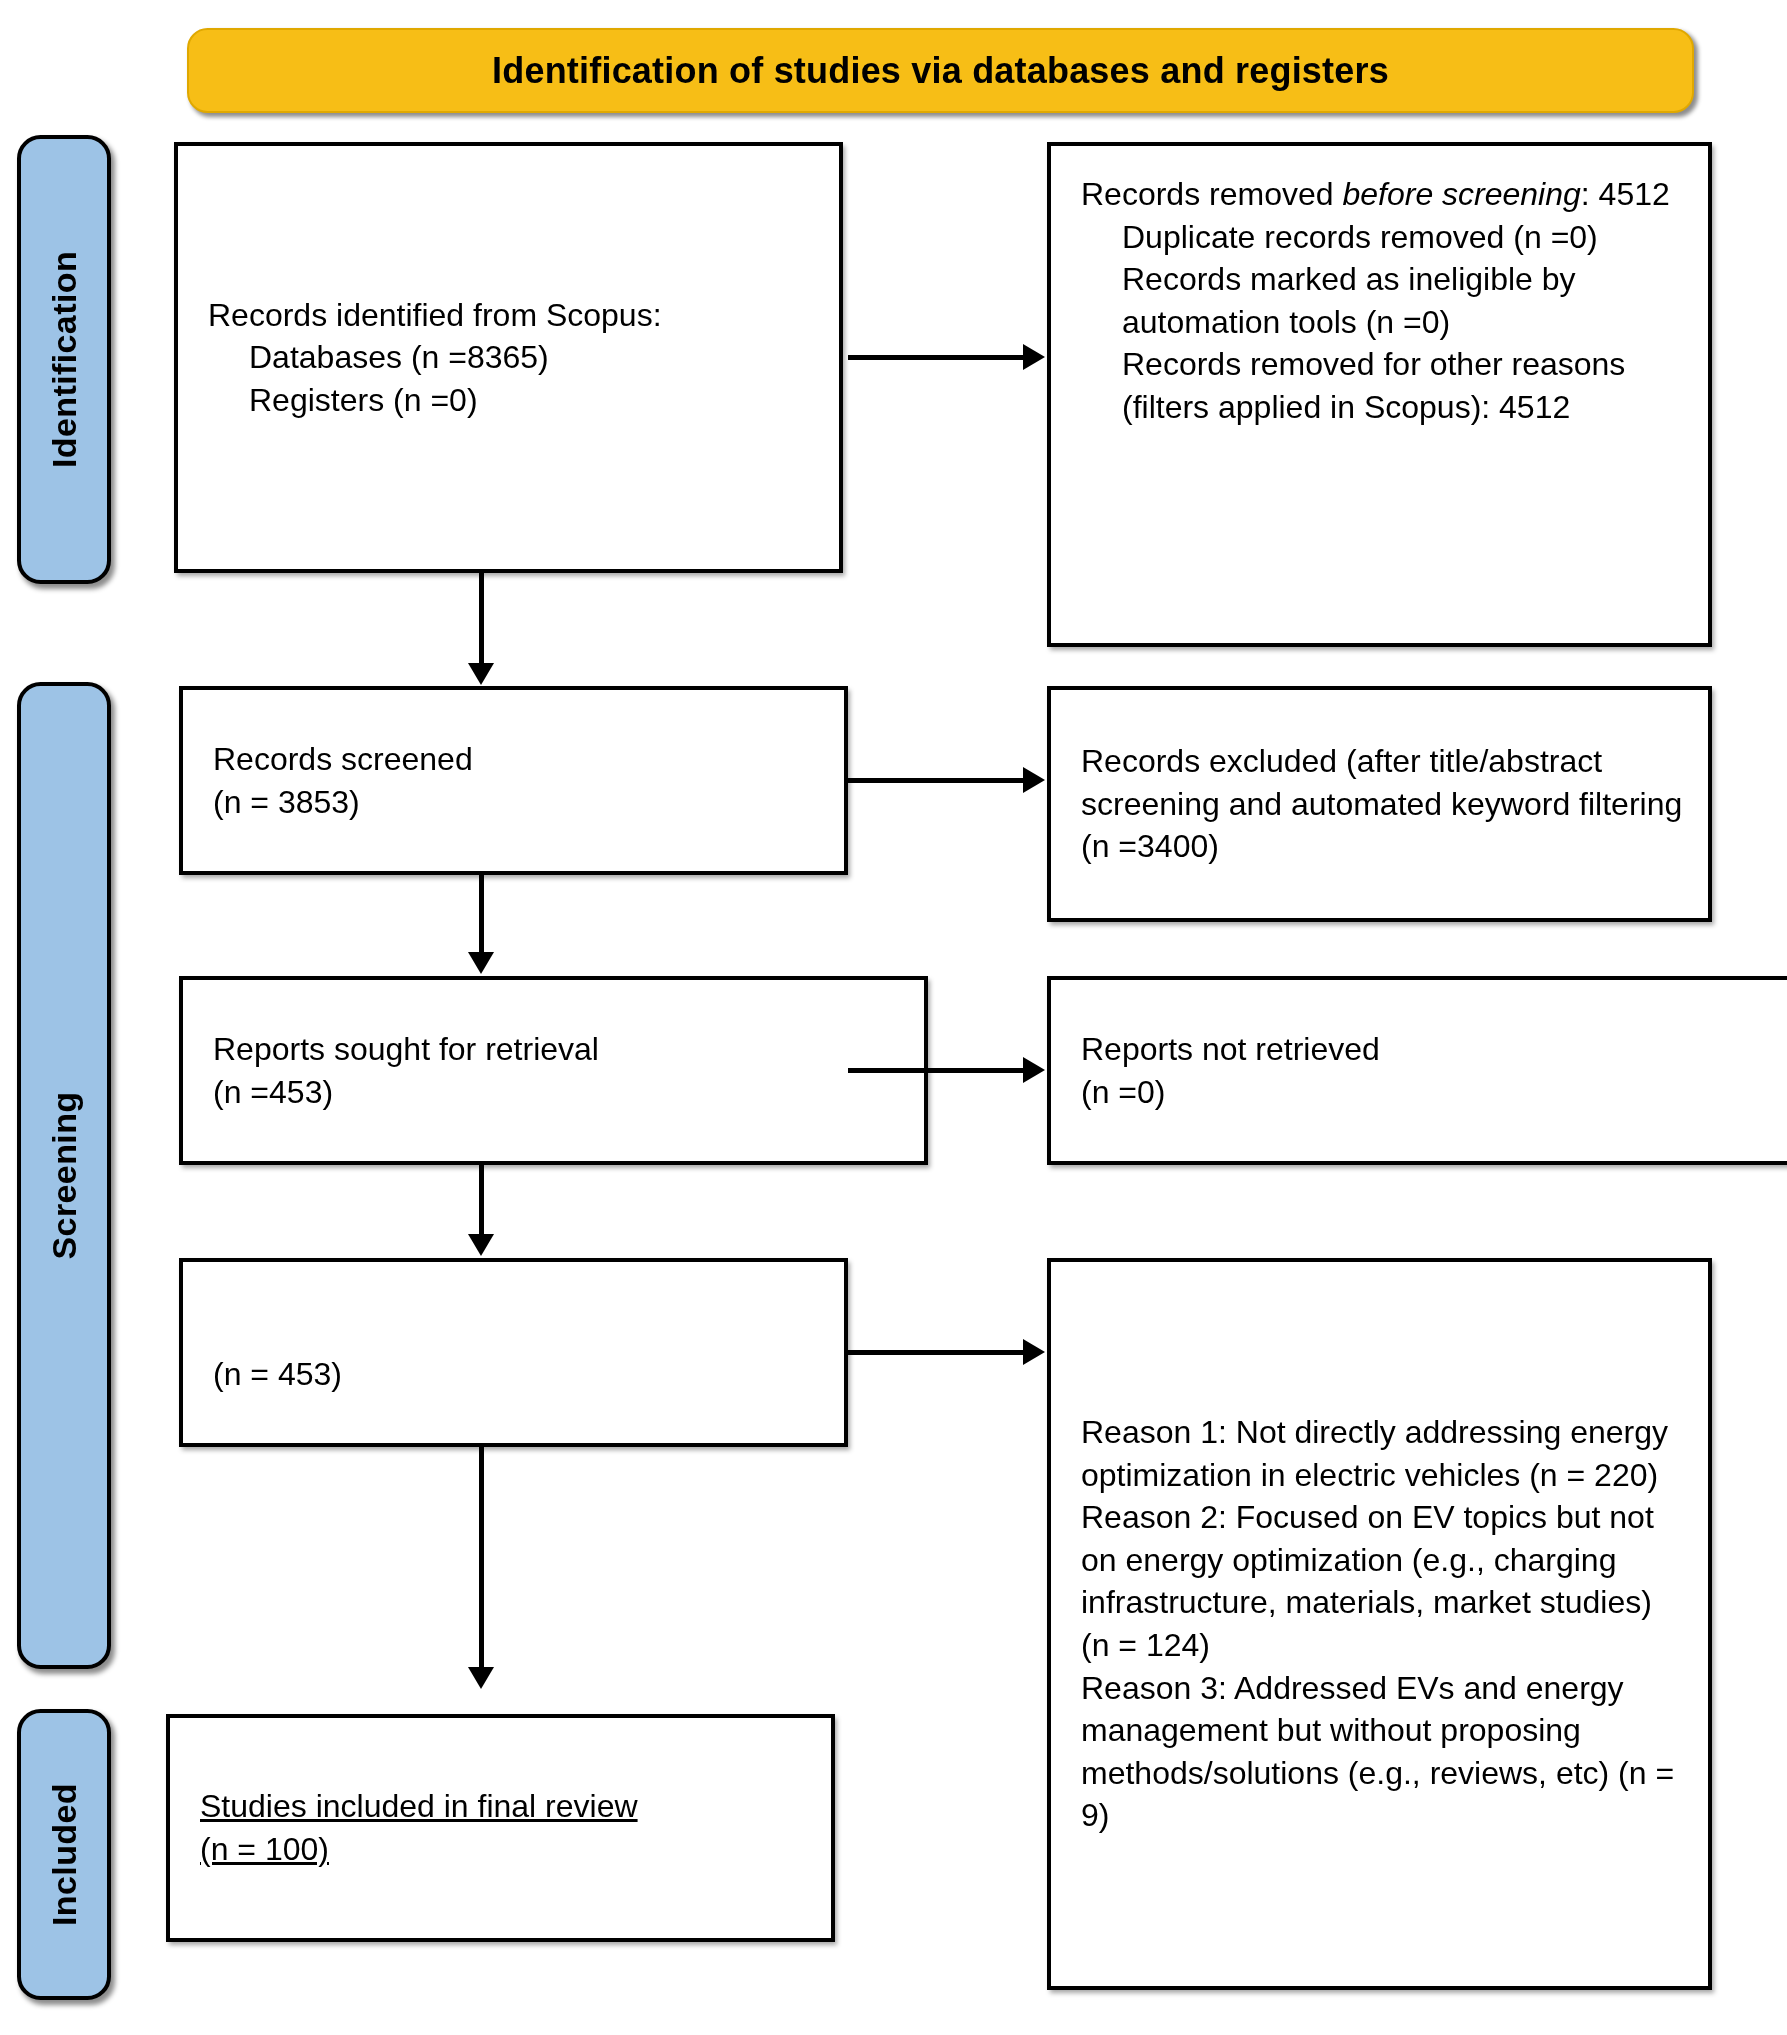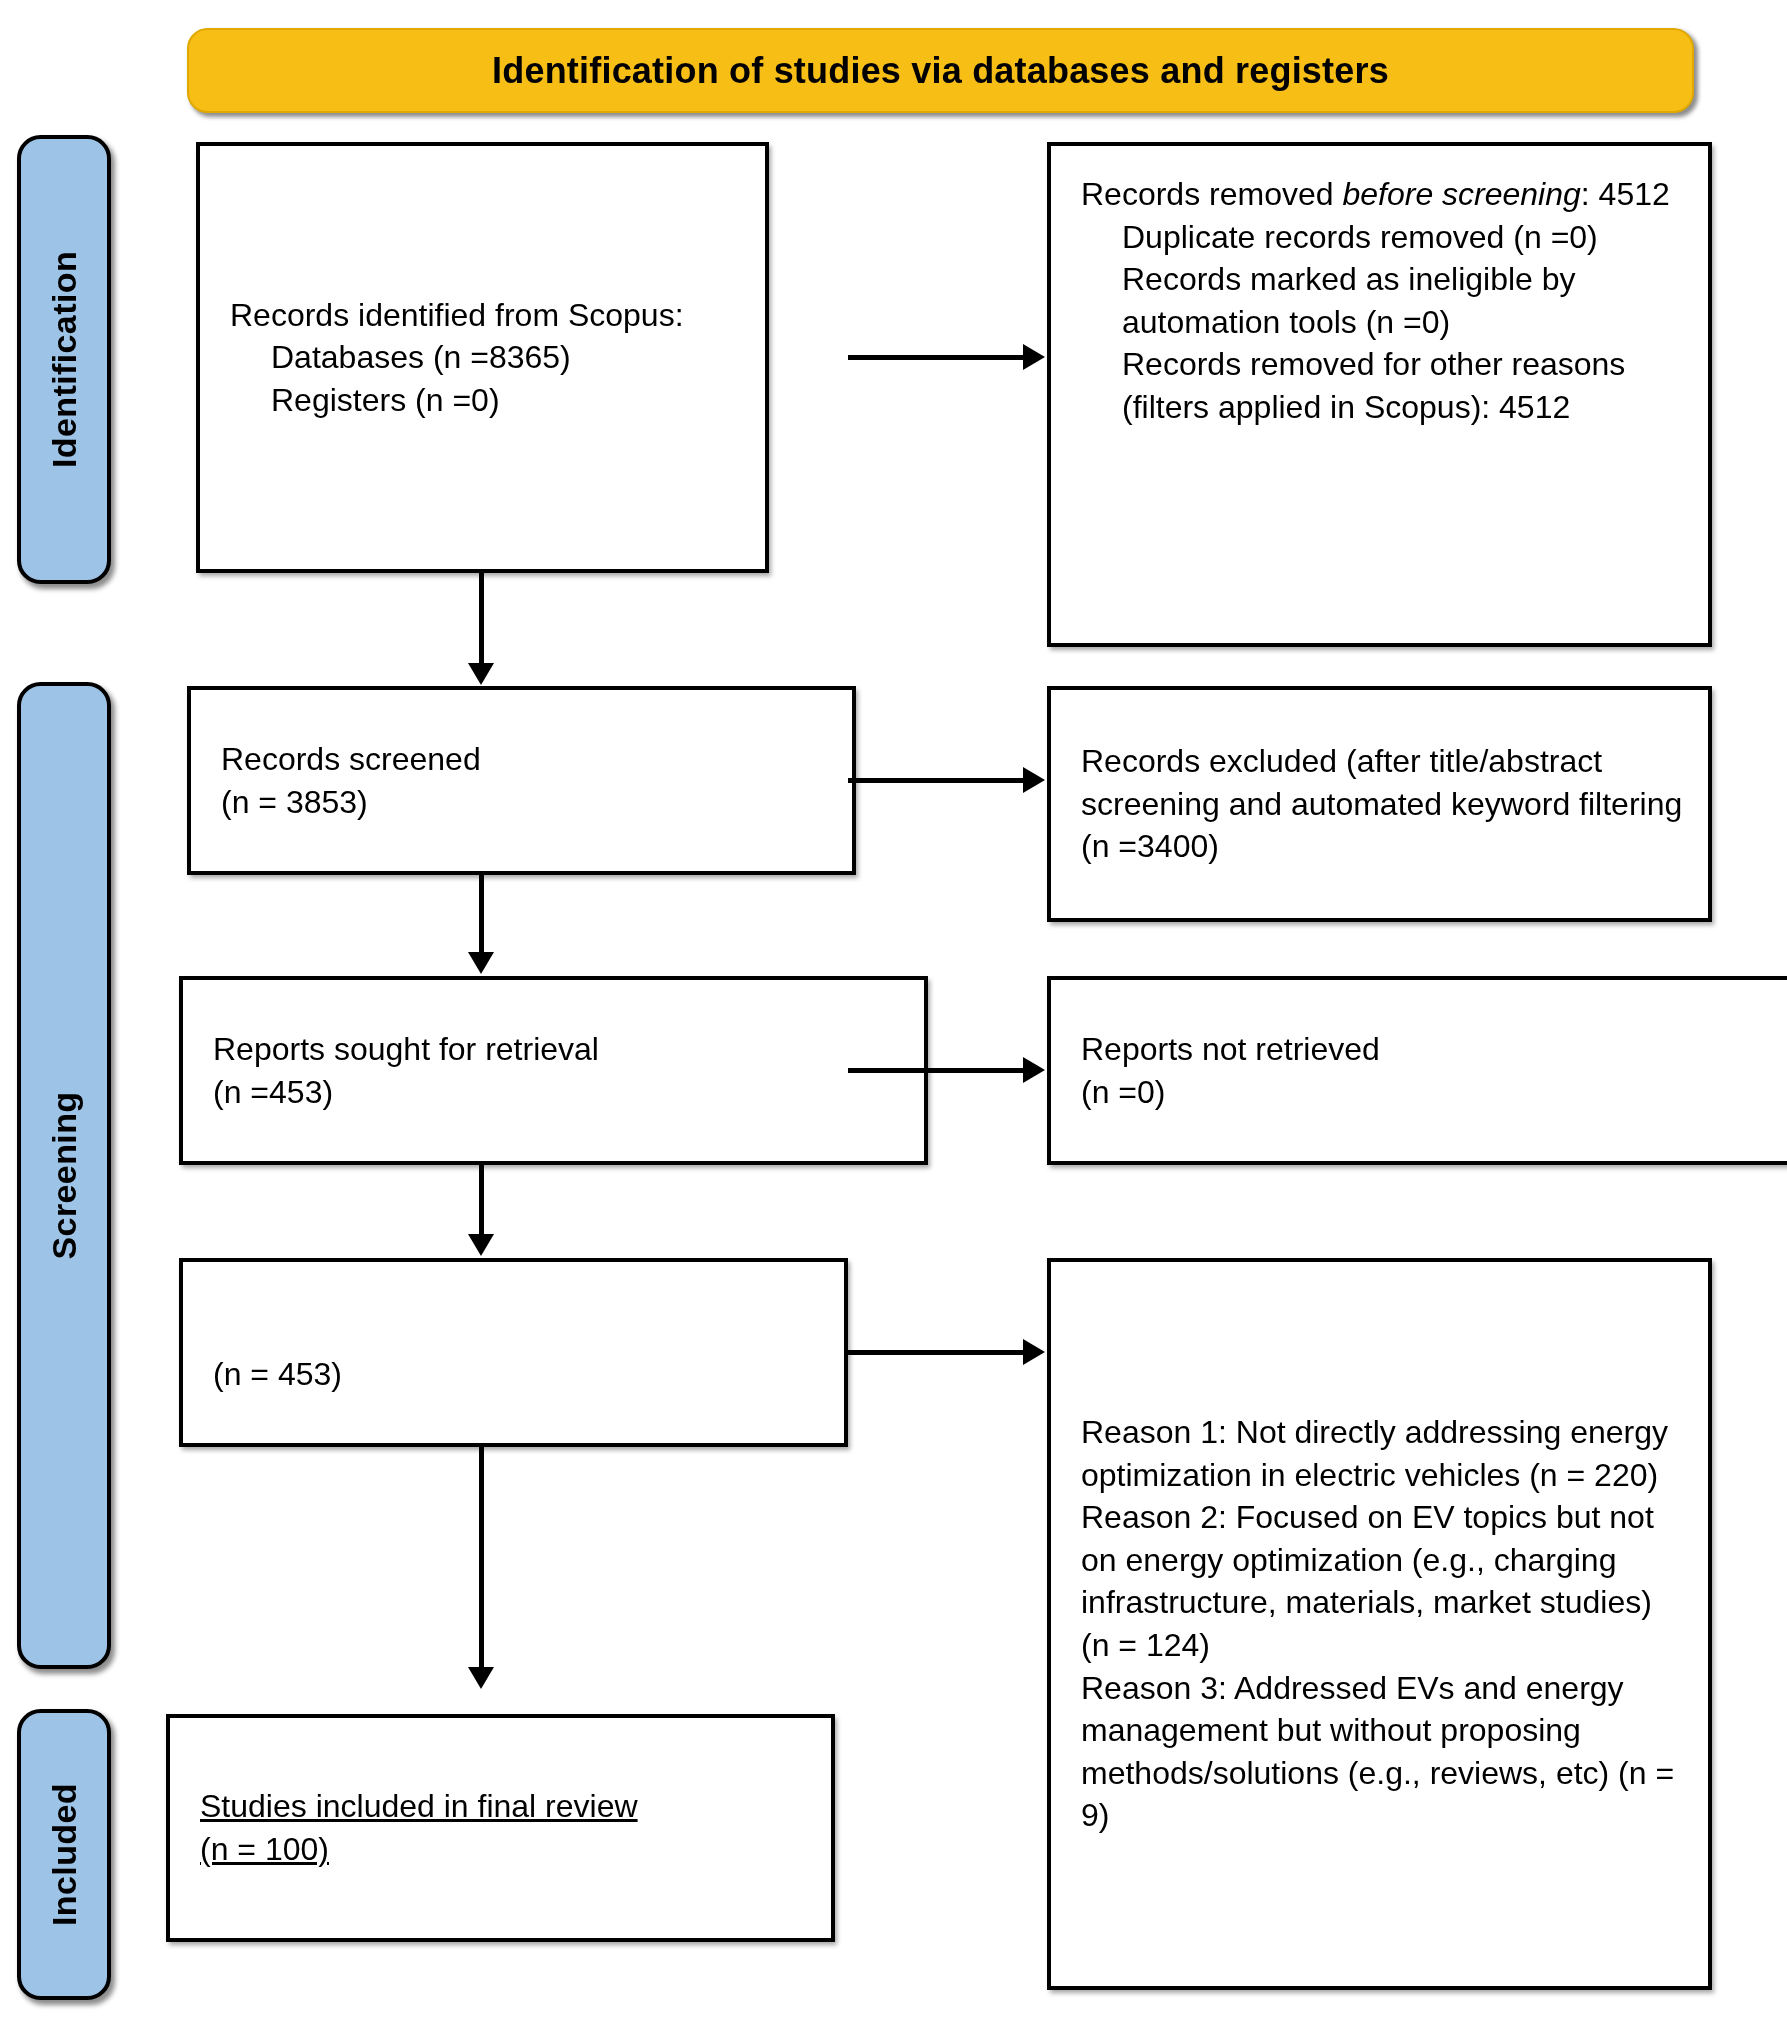--- a/index.html
+++ b/index.html
@@ -91,22 +91,22 @@
     white-space: pre-wrap;
   }
   .box .box-text.pad-top {
     align-self: flex-start;
     padding-top: 27px;
   }
   .box em { font-style: italic; }
   .indent { padding-left: 41px; display: block; }
 
   
-  #box-identified  { left: 196px;  top: 142px;  width: 573px;  height: 431px; }
-  #box-screened    { left: 179px;  top: 686px;  width: 669px;  height: 189px; margin-left: 8px; }
+  #box-identified  { left: 174px;  top: 142px;  width: 669px;  height: 431px; }
+  #box-screened    { left: 179px;  top: 686px;  width: 669px;  height: 189px; }
   #box-sought      { left: 179px;  top: 976px; width: 749px;  height: 189px; }
   #box-assessed    { left: 179px;  top: 1258px; width: 669px;  height: 189px; }
   #box-included    { left: 166px;  top: 1714px; width: 669px;  height: 228px; text-decoration: underline; }
 
   
   #box-removed     { left: 1047px; top: 142px;  width: 665px;  height: 505px; }
   #box-excluded    { left: 1047px; top: 686px;  width: 665px;  height: 236px; }
   #box-notretrieved{ left: 1047px; top: 976px; width: 772px;  height: 189px; }
   #box-reasons     { left: 1047px; top: 1258px; width: 665px;  height: 732px; }
 

